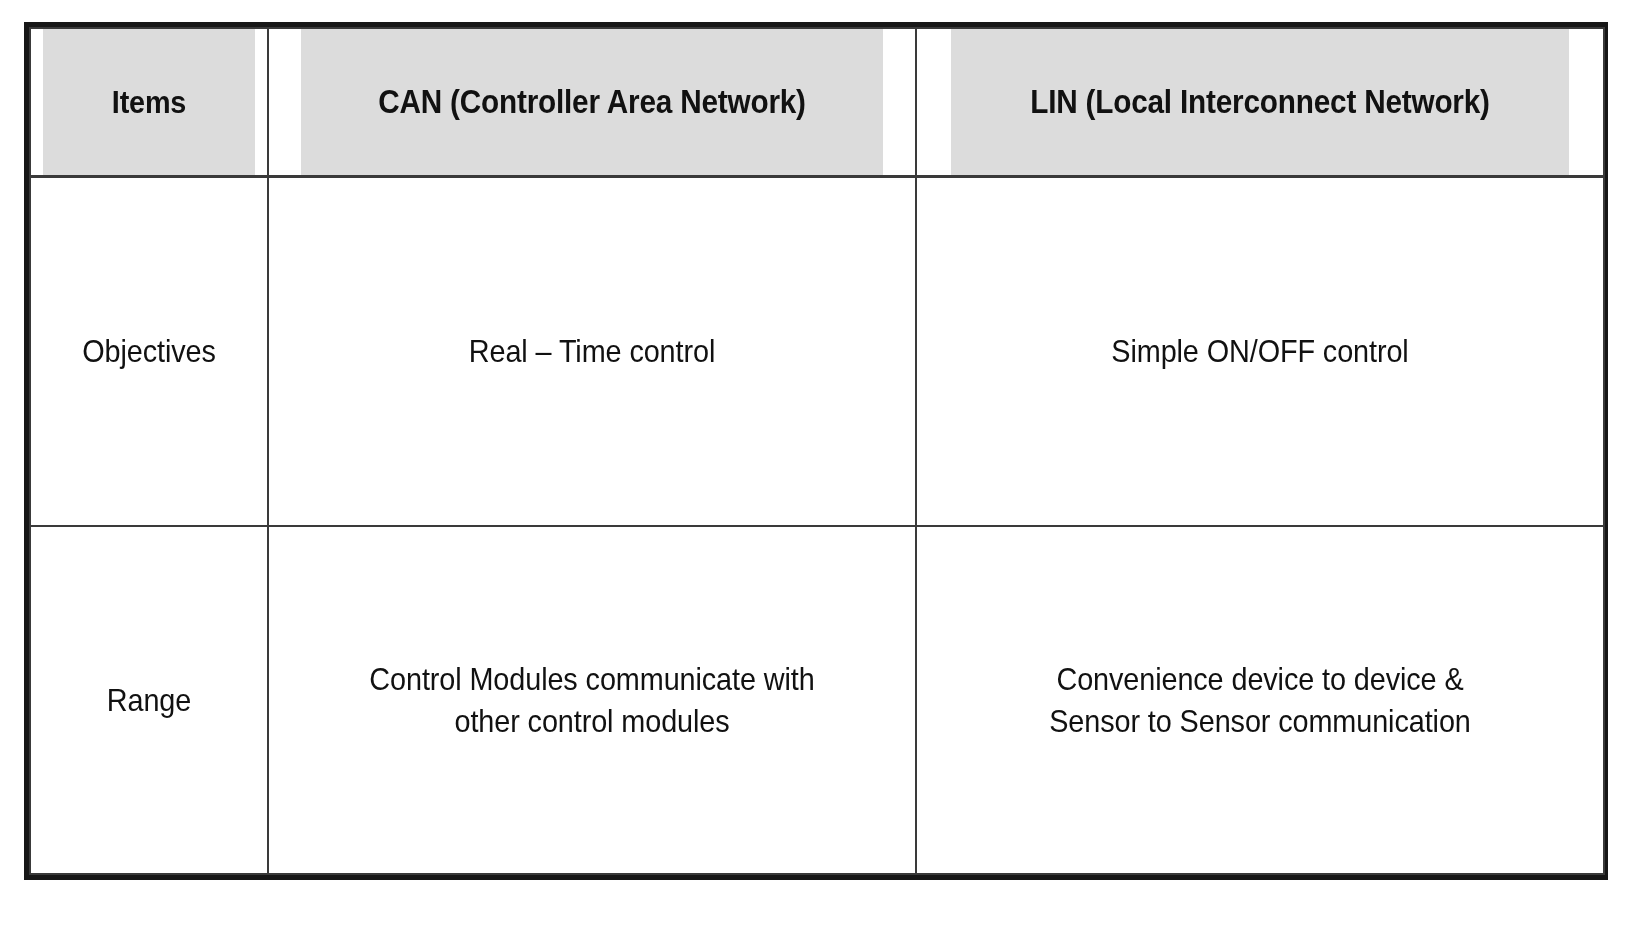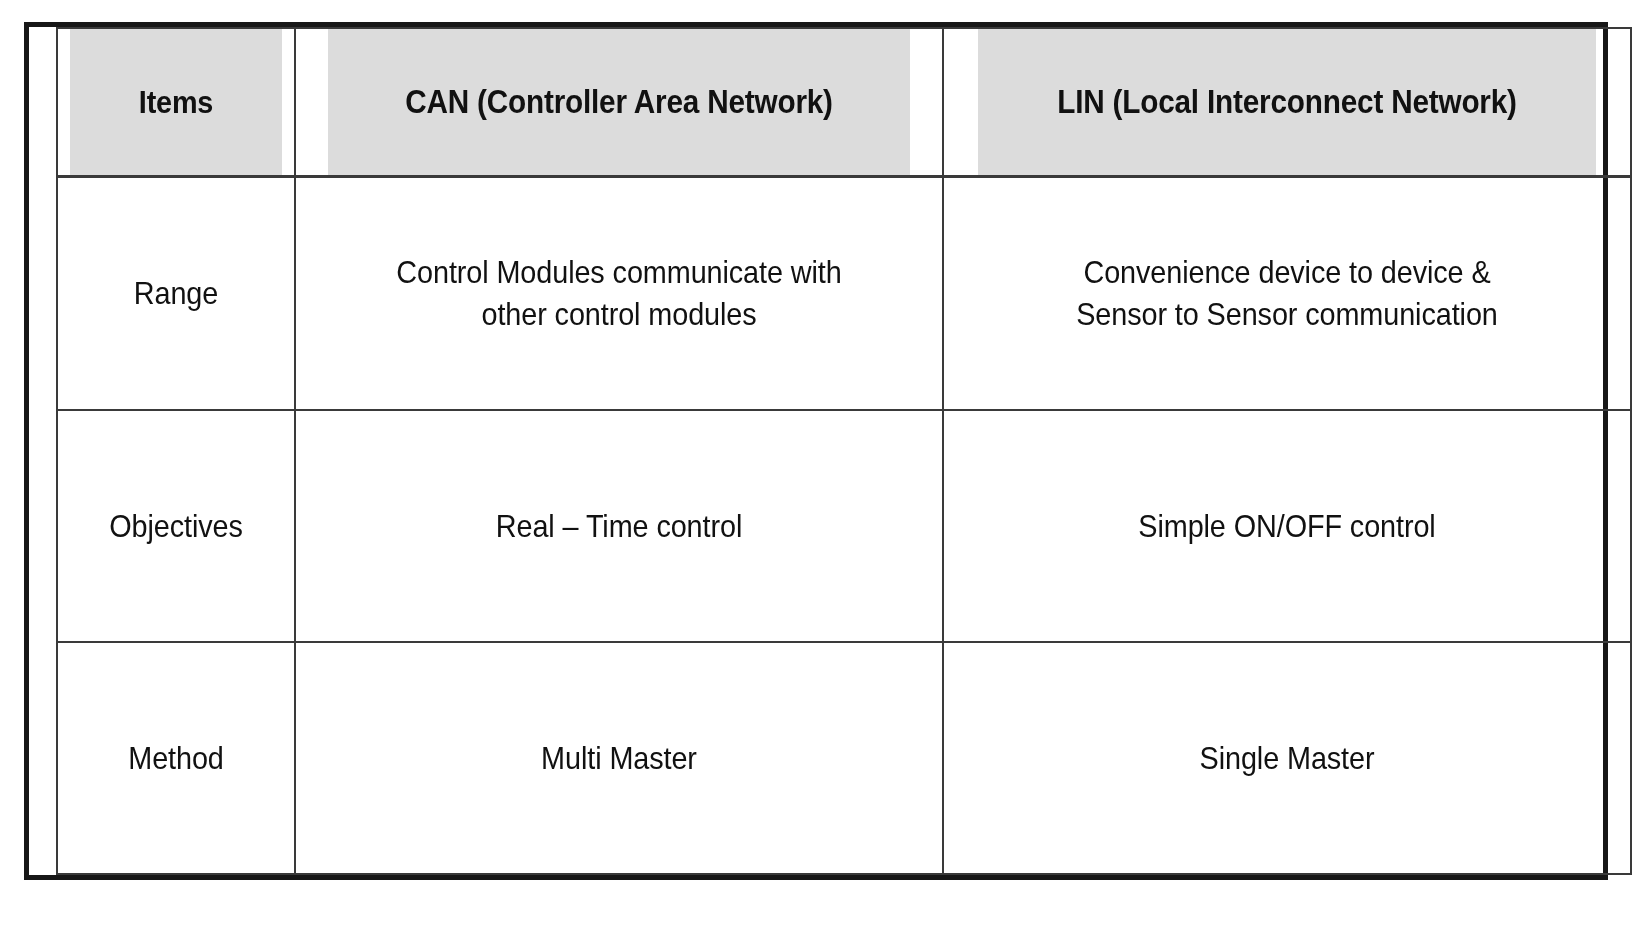--- a/index.html
+++ b/index.html
@@ -24,21 +24,20 @@
   
   .table-frame {
     position: absolute;
     left: 24px;
     top: 22px;
     width: 1584px;
     height: 858px;
     box-sizing: border-box;
     border: 5px solid #171717;
     background: #ffffff;
-    padding-left: 27px;
   }
 
   table.comparison {
     width: 100%;
     height: 100%;
     border-collapse: collapse;
     table-layout: fixed;
   }
 
   table.comparison col.col-items  { width: 238px; }
@@ -99,50 +98,41 @@
         <tr>
           <th class="h-items">Items</th>
           <th>CAN (Controller Area Network)</th>
           <th>LIN  (Local Interconnect Network)</th>
         </tr>
       </thead>
 
       <tbody>
 
         <tr>
+          <td class="cell-label">Objectives</td>
+          <td>
+            <span class="cell-line">Real – Time  control</span>
+          </td>
+          <td>
+            <span class="cell-line">Simple ON/OFF control</span>
+          </td>
+        </tr>
+
+        <tr>
           <td class="cell-label">Range</td>
           <td>
             <span class="cell-line">Control Modules communicate with</span>
             <span class="cell-line">other control modules</span>
           </td>
           <td>
             <span class="cell-line">Convenience device to device &amp;</span>
             <span class="cell-line">Sensor to Sensor communication</span>
           </td>
         </tr>
 
-        <tr>
-          <td class="cell-label">Objectives</td>
-          <td>
-            <span class="cell-line">Real – Time  control</span>
-          </td>
-          <td>
-            <span class="cell-line">Simple ON/OFF control</span>
-          </td>
-        </tr>
 
-
-        <tr>
-          <td class="cell-label">Method</td>
-          <td>
-            <span class="cell-line">Multi Master</span>
-          </td>
-          <td>
-            <span class="cell-line">Single Master</span>
-          </td>
-        </tr>
 
 
       </tbody>
     </table>
 
   </div>
 </div>
 
 </body></html>

